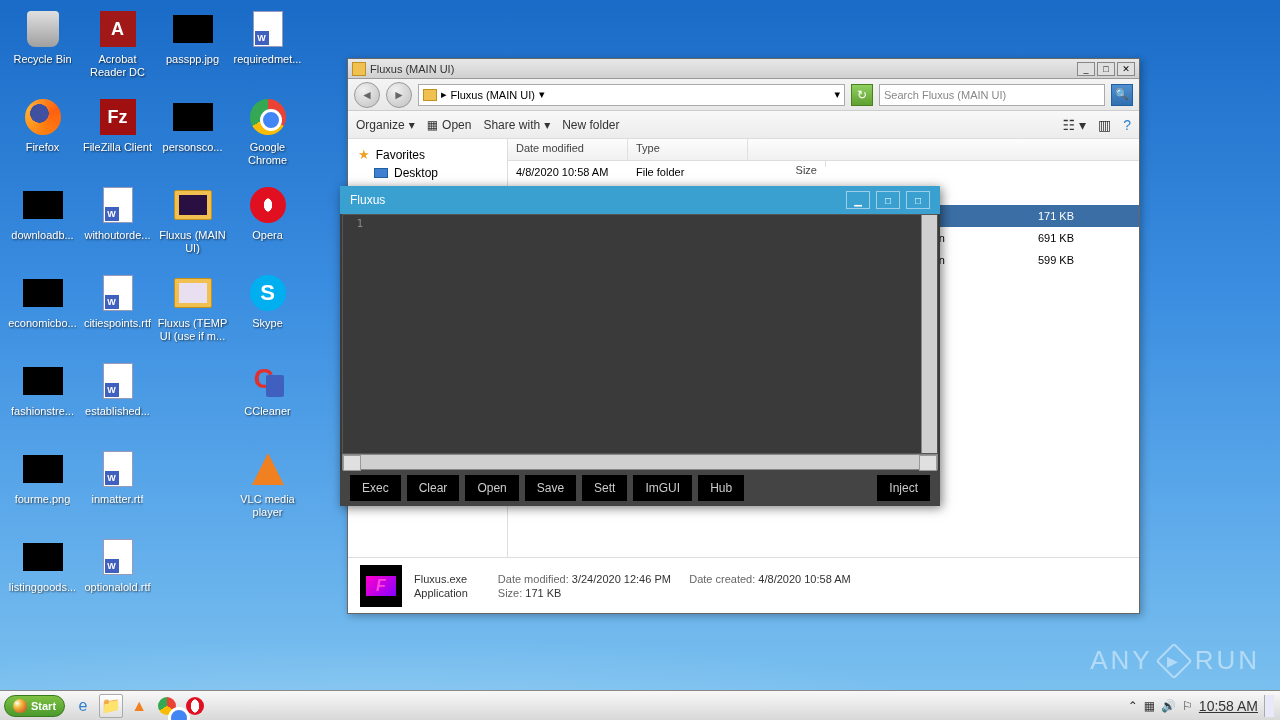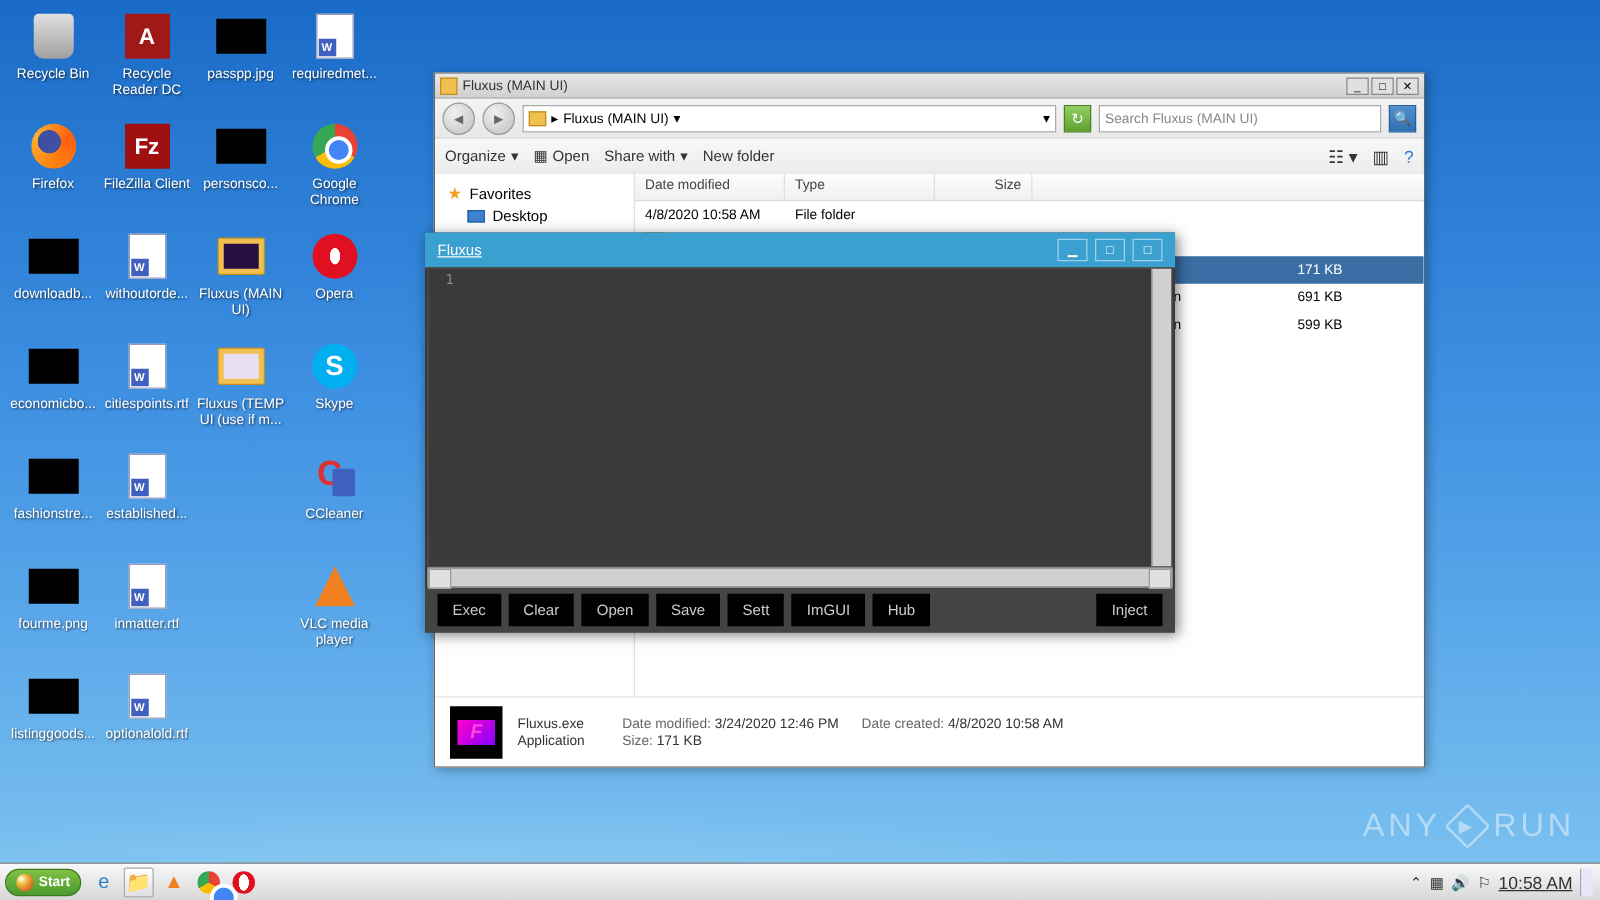--- a/index.html
+++ b/index.html
@@ -37,38 +37,38 @@
 .tb-item { display: flex; align-items: center; gap: 4px; cursor: pointer; }
 .tb-spacer { flex: 1; }
 .tb-icon { font-size: 14px; cursor: pointer; }
 .exp-body { display: flex; height: 418px; }
 .exp-side { width: 160px; background: #fff; border-right: 1px solid #ddd; padding: 6px 0; font-size: 12px; overflow: hidden; }
 .side-group { padding: 2px 10px; display: flex; align-items: center; gap: 6px; cursor: pointer; }
 .star-icon { color: #f0a020; font-size: 13px; }
 .exp-list { flex: 1; background: #fff; overflow: hidden; }
 .col-headers { height: 22px; background: linear-gradient(180deg, #fdfdfd, #f0f0f0); border-bottom: 1px solid #ddd; display: flex; font-size: 11px; color: #444; }
 .col { padding: 3px 8px; border-right: 1px solid #e0e0e0; }
-.col-name { width: 258px; } .col-date { width: 120px; } .col-type { width: 120px; } .col-size { width: 78px; text-align: right; }
+.col-name { width: 258px; } .col-date { width: 120px; } .col-type { width: 120px; } .col-size { width: 78px; text-align: right; margin-top: 22px; }
 .file-row { height: 22px; display: flex; align-items: center; font-size: 11px; padding-left: 8px; cursor: pointer; }
 .file-row.sel { background: #3a6ea5; color: white; }
 .file-icon { width: 16px; height: 14px; margin-right: 6px; display: inline-block; }
 .fi-folder { background: #f0c050; border: 1px solid #c09020; }
 .fi-app { background: linear-gradient(135deg, #ff00cc, #3333ff); }
 .cell-name { width: 244px; } .cell-date { width: 120px; } .cell-type { width: 120px; } .cell-size { width: 74px; text-align: right; }
 .exp-details { height: 56px; border-top: 1px solid #ddd; background: #fff; display: flex; align-items: center; padding: 6px 12px; gap: 12px; font-size: 11px; color: #333; }
 .det-thumb { width: 42px; height: 42px; background: #000; display: flex; align-items: center; justify-content: center; }
 .det-thumb-inner { width: 30px; height: 20px; background: linear-gradient(135deg, #ff00cc, #8800ff); color: #ff44dd; font-weight: bold; font-size: 16px; display: flex; align-items: center; justify-content: center; font-style: italic; }
 .det-info { display: grid; grid-template-columns: auto auto; gap: 2px 30px; }
 .det-name { font-weight: normal; }
 .det-label { color: #666; }
 
 
 .fluxus { position: absolute; left: 340px; top: 186px; width: 600px; height: 320px; background: #3a3a3a; box-shadow: 2px 2px 10px rgba(0,0,0,0.5); display: flex; flex-direction: column; }
 .flx-title { height: 28px; background: #3aa0d0; display: flex; align-items: center; padding: 0 10px; color: #fff; font-size: 12px; }
-.flx-title-text { flex: 1; text-decoration: underline; }
+.flx-title-text { flex: 1; }
 .flx-wbtn { width: 24px; height: 18px; border: 1px solid rgba(255,255,255,0.5); margin-left: 6px; display: flex; align-items: center; justify-content: center; font-size: 10px; cursor: pointer; }
 .flx-editor { flex: 1; display: flex; background: #3a3a3a; border: 1px solid #555; margin: 0 2px; position: relative; }
 .flx-gutter { width: 24px; background: #3a3a3a; color: #888; font-size: 11px; text-align: right; padding: 2px 4px; font-family: Consolas, monospace; }
 .flx-text { flex: 1; background: #3a3a3a; }
 .flx-scroll-h { height: 16px; background: #d0d0d0; margin: 0 2px; border: 1px solid #888; position: relative; }
 .flx-scroll-h::before, .flx-scroll-h::after { content: ''; position: absolute; top: 0; width: 16px; height: 14px; background: #e0e0e0; border: 1px solid #999; }
 .flx-scroll-h::before { left: 0; } .flx-scroll-h::after { right: 0; }
 .flx-scroll-v { position: absolute; right: 0; top: 0; bottom: 0; width: 16px; background: #d0d0d0; border-left: 1px solid #888; }
 .flx-toolbar { height: 36px; background: #444; display: flex; align-items: center; padding: 0 10px; gap: 6px; }
 .flx-btn { padding: 6px 12px; background: #000000; color: #ccc; font-size: 12px; cursor: pointer; border: none; }
@@ -108,21 +108,21 @@
       <div class="dicon">
         <div class="dicon-img">
           <div class="ico-recycle"></div>
         </div>
         <div class="dicon-label ">Recycle Bin</div>
       </div>
       <div class="dicon">
         <div class="dicon-img">
           <div class="ico-adobe">A</div>
         </div>
-        <div class="dicon-label multi">Recycle Reader DC</div>
+        <div class="dicon-label multi">Acrobat Reader DC</div>
       </div>
       <div class="dicon">
         <div class="dicon-img">
           <div class="ico-black"></div>
         </div>
         <div class="dicon-label ">passpp.jpg</div>
       </div>
       <div class="dicon">
         <div class="dicon-img">
           <div class="ico-doc"></div>

